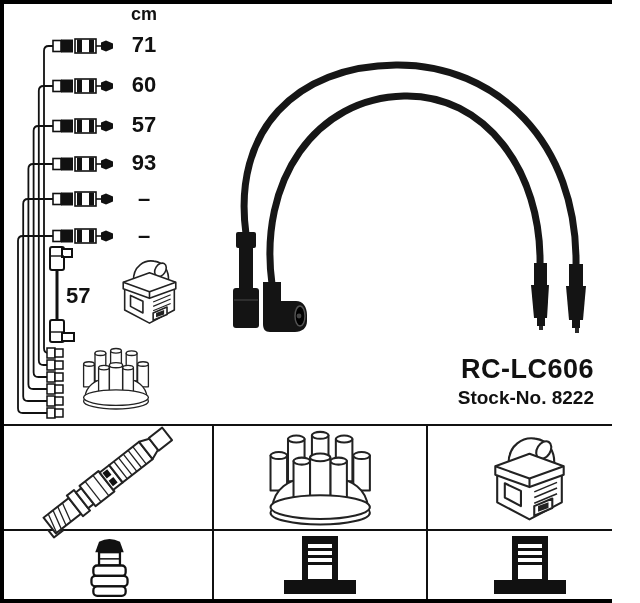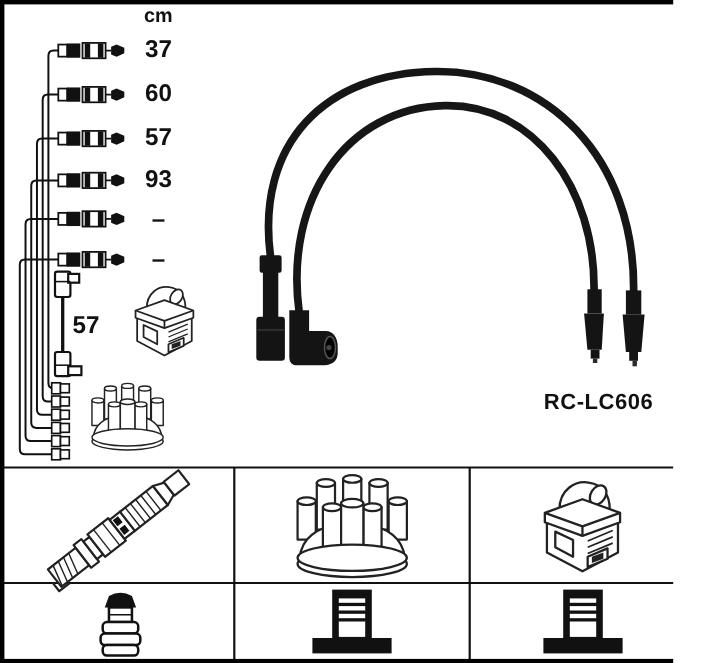--- a/index.html
+++ b/index.html
@@ -7,21 +7,21 @@
     position:relative;width:612px;height:603px;background:#fff;
     font-family:"Liberation Sans",sans-serif;overflow:hidden;
   }
   .art{position:absolute;left:0;top:0;}
   .lbl{position:absolute;color:#111;font-weight:700;line-height:1;}
   .unit{left:126px;top:5px;width:36px;text-align:center;font-size:18px;}
   .len{left:126px;width:36px;text-align:center;font-size:22px;}
   .len.r0{top:34px}.len.r1{top:74px}.len.r2{top:114px}
   .len.r3{top:152px}.len.r4{top:188px}.len.r5{top:225px}
   .coil-len{left:66px;top:285px;font-size:22px;}
-  .part{right:18px;top:356px;font-size:20px;text-align:right;letter-spacing:.5px;}
+  .part{right:18px;top:356px;font-size:27px;text-align:right;letter-spacing:.5px;}
   .stock{right:18px;top:388px;font-size:19px;text-align:right;}
 </style>
 </head>
 <body>
 
 <div class="frame">
 
   <svg class="art" width="640" height="603" viewBox="0 0 640 603">
     <defs>
 
@@ -209,21 +209,22 @@
       <use href="#din-art" transform="translate(282,536)"></use>
     </g>
     <g>
       <use href="#din-art" transform="translate(492,536)"></use>
     </g>
 
     <rect x="2" y="2" width="636" height="599" fill="none" stroke="#000" stroke-width="4"></rect>
   </svg>
 
   <div class="lbl unit">cm</div>
-  <div class="lbl len r0">37</div>
+  <div class="lbl len r0">71</div>
   <div class="lbl len r1">60</div>
   <div class="lbl len r2">57</div>
   <div class="lbl len r3">93</div>
   <div class="lbl len r4">–</div>
   <div class="lbl len r5">–</div>
   <div class="lbl coil-len">57</div>
   <div class="lbl part">RC-LC606</div>
+  <div class="lbl stock">Stock-No. 8222</div>
 </div>
 
 </body></html>

